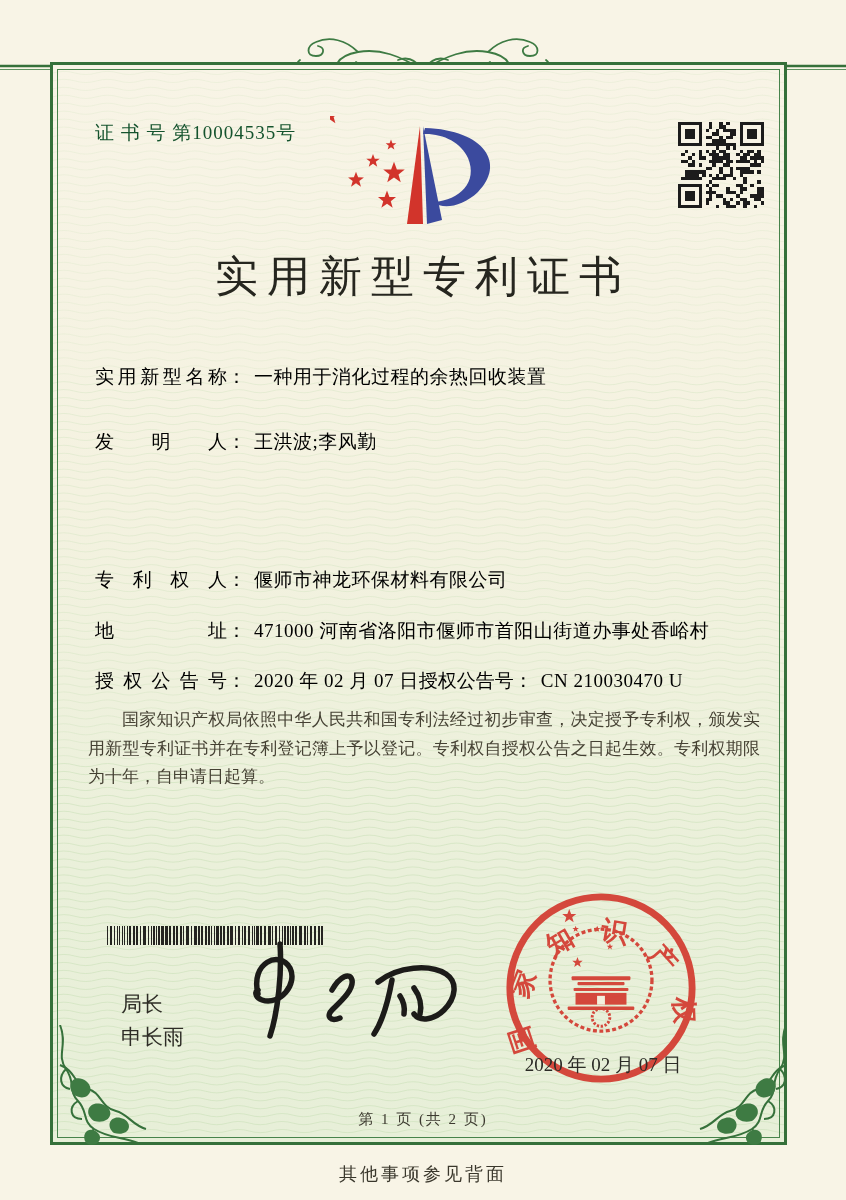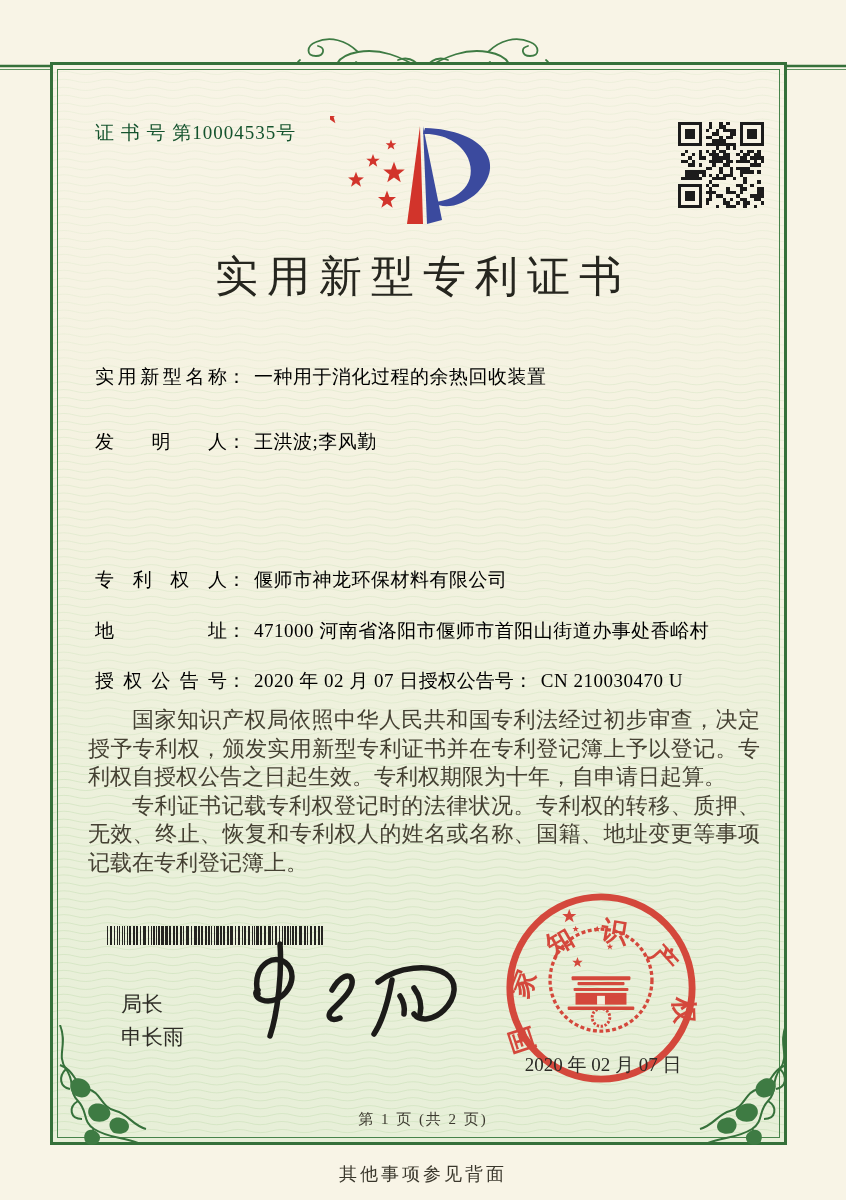--- a/index.html
+++ b/index.html
@@ -14,21 +14,21 @@
   .qr{position:absolute;left:678px;top:122px;width:86px;height:86px;}
   .logo{position:absolute;left:330px;top:116px;width:200px;height:128px;}
   .title{position:absolute;left:0;top:248px;width:100%;text-align:center;font-size:43px;font-weight:normal;color:#26261f;letter-spacing:9px;}
   
   .frow{position:absolute;left:95px;font-size:19px;color:#000000;white-space:nowrap;}
   .flabel{display:inline-block;width:132px;text-align:justify;text-align-last:justify;vertical-align:bottom;}
   .fcolon{margin-right:8px;}
   .fval{letter-spacing:.5px;}
   .second-col{}
   
-  .bodytext{position:absolute;left:88px;top:706px;width:672px;font-size:22px;line-height:28.5px;color:#454133;text-align:justify;}
+  .bodytext{position:absolute;left:88px;top:706px;width:672px;font-size:17px;line-height:28.5px;color:#454133;text-align:justify;}
   .bodytext p{margin:0;text-indent:2em;}
   
   .barcode{position:absolute;left:107px;top:926px;width:218px;height:19px;}
   .officer{position:absolute;left:110px;top:988px;font-size:21px;color:#2e2c26;line-height:33px;margin-left:11px;}
   .sig{position:absolute;left:228px;top:932px;width:240px;height:120px;}
   .seal{position:absolute;left:503px;top:890px;width:196px;height:196px;opacity:.92;}
   .seal-date{position:absolute;left:512px;top:1052px;width:182px;text-align:center;font-size:19px;color:#2b2b26;white-space:nowrap;z-index:5;}
   .page-foot{position:absolute;left:0;top:1110px;width:100%;text-align:center;font-size:15px;color:#3d3a30;letter-spacing:2px;}
   .back-note{position:absolute;left:0;top:1162px;width:100%;text-align:center;font-size:18px;color:#3a372c;letter-spacing:3px;}
   .orn{position:absolute;pointer-events:none;}
@@ -471,21 +471,20 @@
   </div>
   <div class="frow" style="top:618px;">
     <span class="flabel">地址</span><span class="fcolon">：</span><span class="fval">471000 河南省洛阳市偃师市首阳山街道办事处香峪村</span>
   </div>
   <div class="frow" style="top:668px;">
     <span class="flabel">授权公告号</span><span class="fcolon">：</span><span class="fval">2020 年 02 月 07 日</span><span class="second-col"><span>授权公告号</span><span class="fcolon">：</span><span class="fval">CN 210030470 U</span></span>
   </div>
 
   <div class="bodytext">
     <p>国家知识产权局依照中华人民共和国专利法经过初步审查，决定授予专利权，颁发实用新型专利证书并在专利登记簿上予以登记。专利权自授权公告之日起生效。专利权期限为十年，自申请日起算。</p>
-    <p>专利证书记载专利权登记时的法律状况。专利权的转移、质押、无效、终止、恢复和专利权人的姓名或名称、国籍、地址变更等事项记载在专利登记簿上。</p>
   </div>
 
   <svg class="barcode" id="bcsvg" viewBox="0 0 218 19" preserveAspectRatio="none">
       <rect x="0" y="0" width="1" height="19" fill="#242420"></rect>
       <rect x="3" y="0" width="2" height="19" fill="#242420"></rect>
       <rect x="7" y="0" width="1" height="19" fill="#242420"></rect>
       <rect x="10" y="0" width="1" height="19" fill="#242420"></rect>
       <rect x="12" y="0" width="1" height="19" fill="#242420"></rect>
       <rect x="15" y="0" width="1" height="19" fill="#242420"></rect>
       <rect x="17" y="0" width="1" height="19" fill="#242420"></rect>

